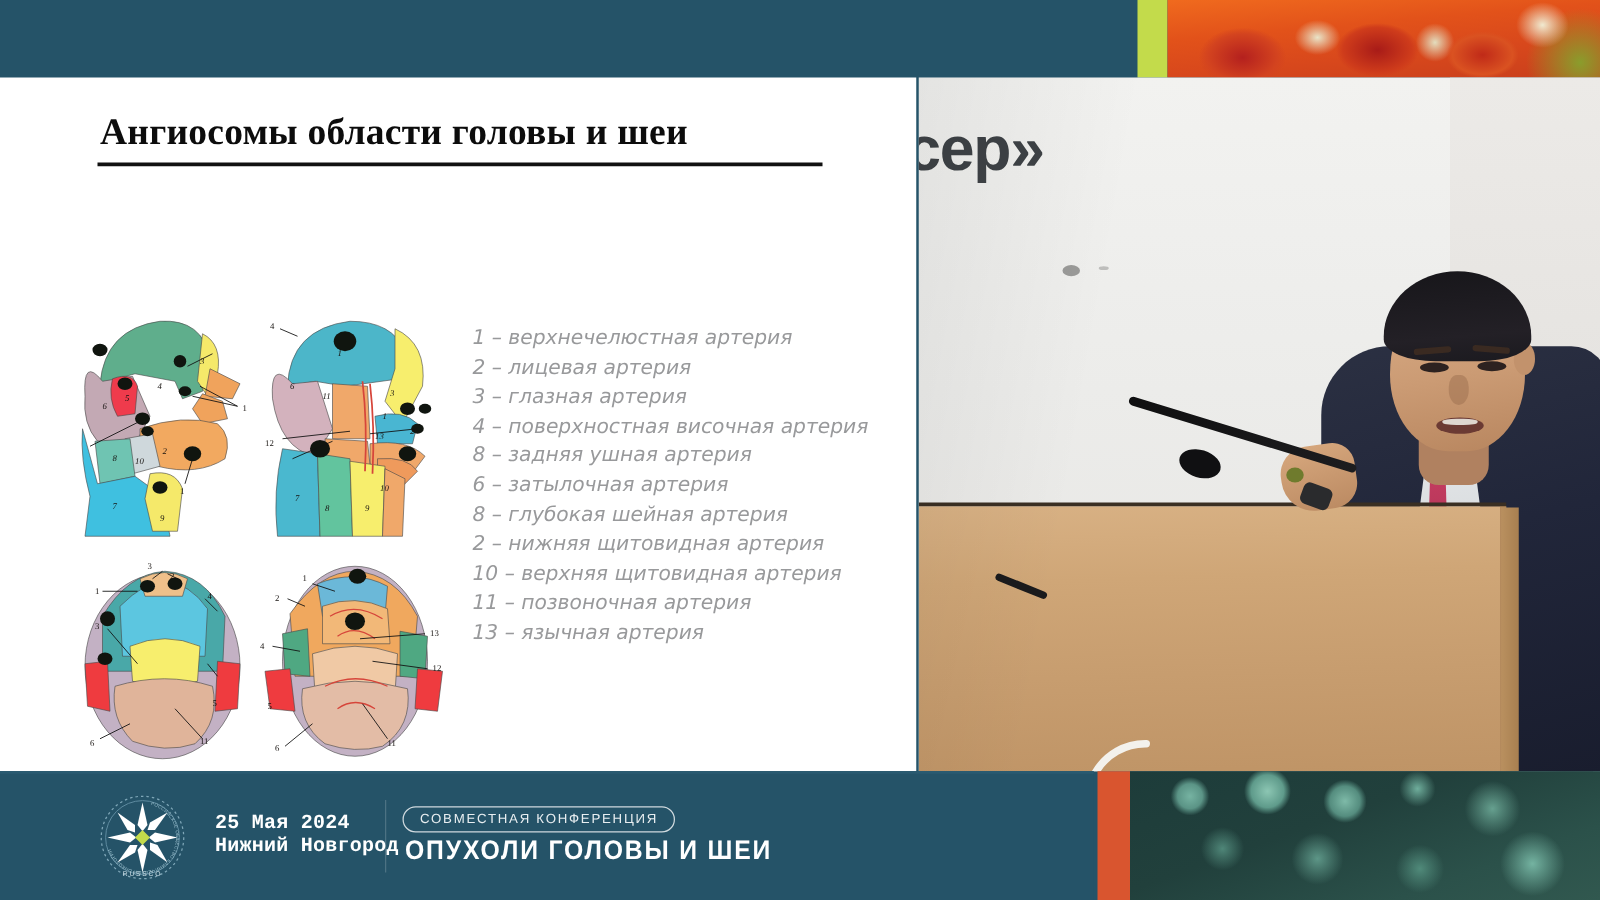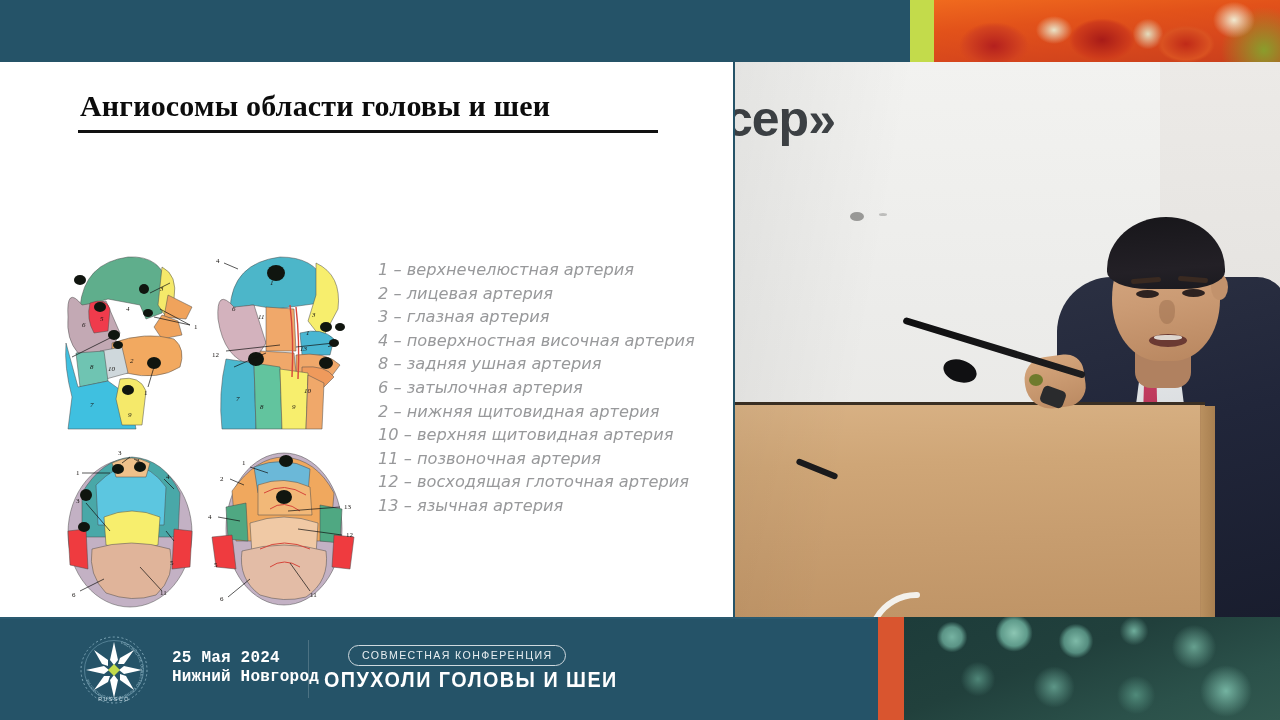--- a/index.html
+++ b/index.html
@@ -111,21 +111,20 @@
   }
   .conf-pill {
     position: absolute; left: 322px; top: 645px;
     border: 1.4px solid #cfd9de;
     border-radius: 12px;
     padding: 3px 13px 4px 13px;
     color: #e8eef1;
     font-size: 10.6px;
     letter-spacing: 1.4px;
     font-weight: normal;
-    margin-left: 26px;
   }
   .conf-title {
     position: absolute; left: 324px; top: 668px;
     color: #ffffff;
     font-size: 21.5px;
     font-weight: bold;
     letter-spacing: 1.6px;
     transform: scaleX(.92);
     transform-origin: left center;
     white-space: nowrap;
@@ -495,24 +494,24 @@
       </div>
     </div>
 
     <div class="legend">
       <div class="legend-row">1 – верхнечелюстная артерия</div>
       <div class="legend-row">2 – лицевая артерия</div>
       <div class="legend-row">3 – глазная артерия</div>
       <div class="legend-row">4 – поверхностная височная артерия</div>
       <div class="legend-row">8 – задняя ушная артерия</div>
       <div class="legend-row">6 – затылочная артерия</div>
+      <div class="legend-row">8 – глубокая шейная артерия</div>
       <div class="legend-row">2 – нижняя щитовидная артерия</div>
       <div class="legend-row">10 – верхняя щитовидная артерия</div>
       <div class="legend-row">11 – позвоночная артерия</div>
-      <div class="legend-row">12 – восходящая глоточная артерия</div>
       <div class="legend-row">13 – язычная артерия</div>
     </div>
 
   </div>
 
   <div class="video">
     <div class="wall-right"></div>
     <div class="wall-text">сер»</div>
     <div class="wall-dot"></div>
     <div class="outlet"></div>

